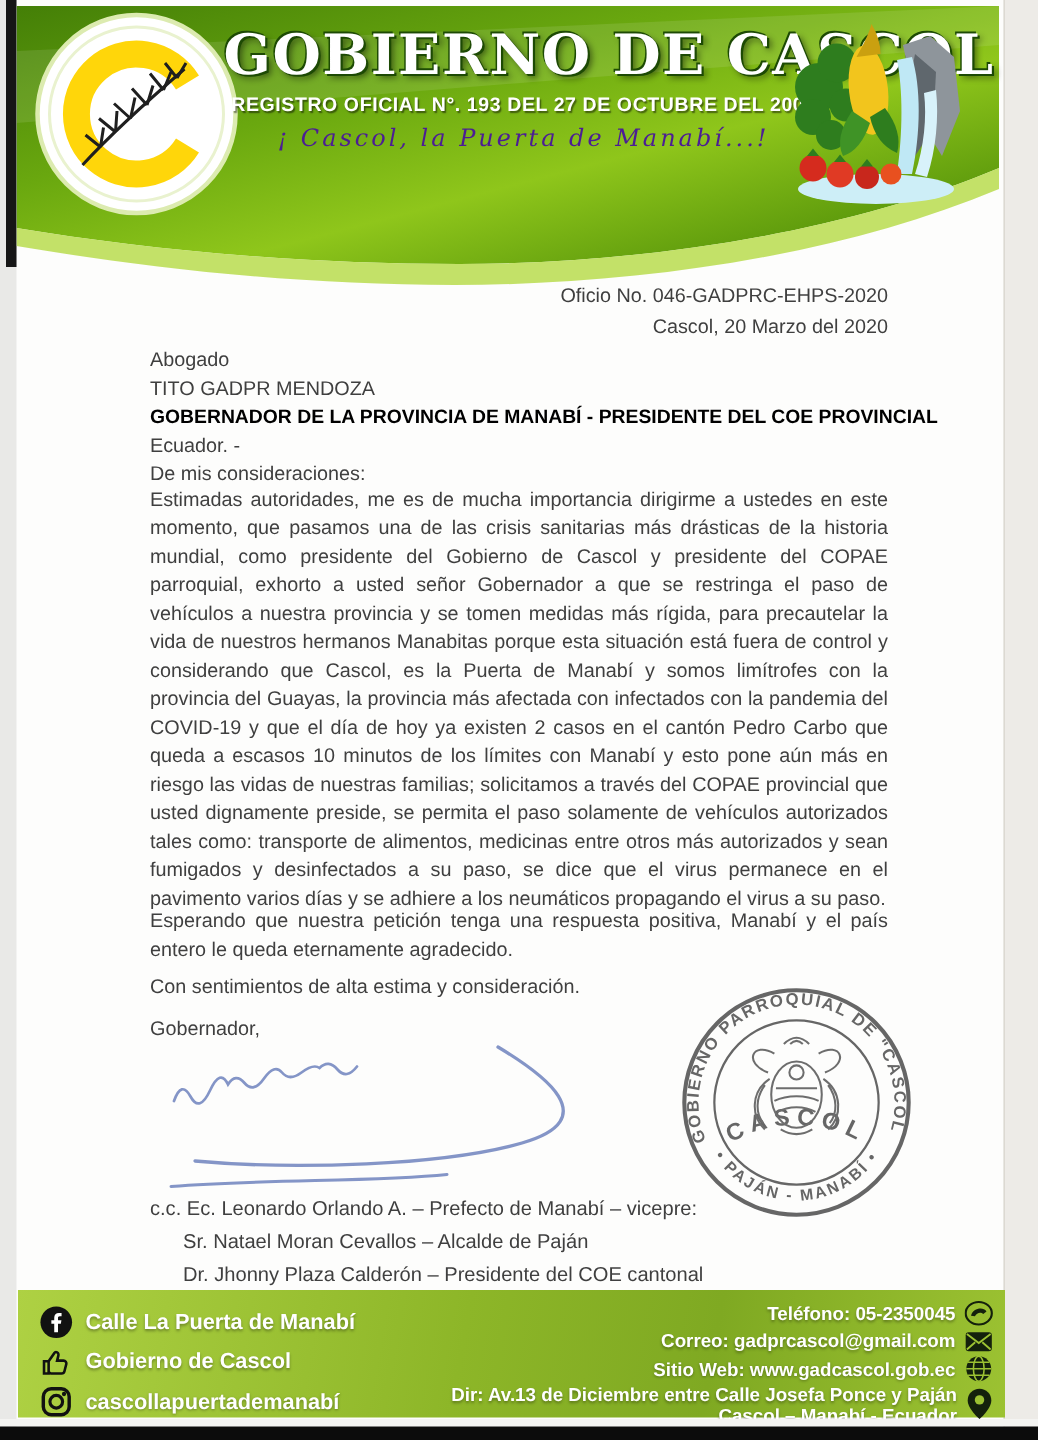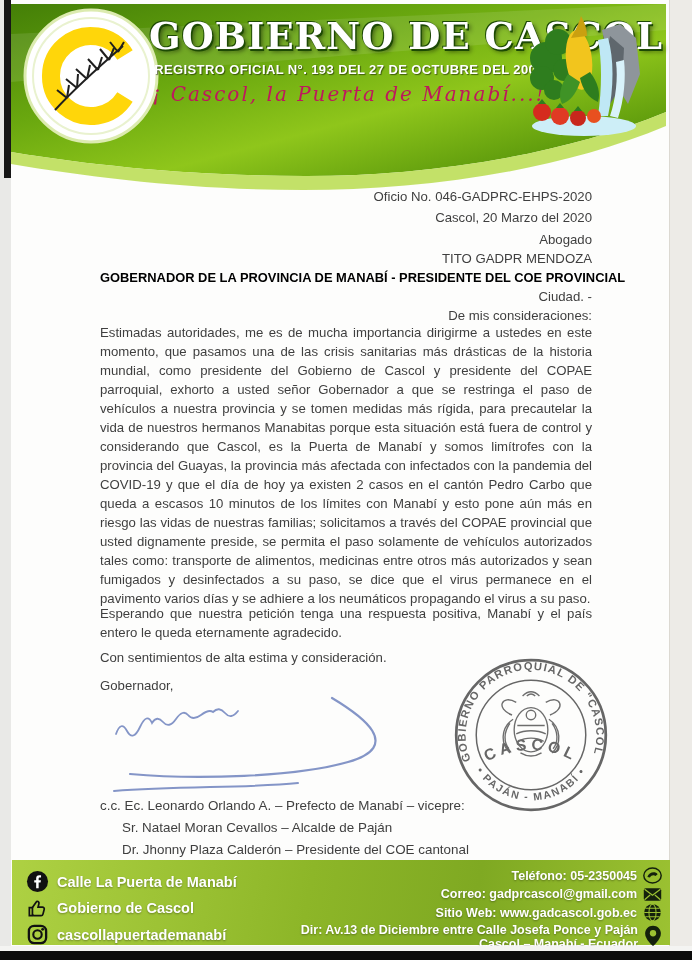--- a/index.html
+++ b/index.html
@@ -15,27 +15,27 @@
   
   .header{position:absolute;left:11px;top:4px;width:655px;height:190px;}
   .header svg.bg{position:absolute;left:0;top:0;}
   .logo{position:absolute;left:10px;top:2px;width:140px;height:140px;}
   .emblem{position:absolute;right:22px;top:4px;width:120px;height:132px;}
   .header-text{position:absolute;left:138px;top:10px;width:400px;text-align:center;}
   .title{font-family:"DejaVu Serif", serif;font-weight:bold;font-size:37px;letter-spacing:1px;color:#fff;
          text-shadow:1.5px 1.5px 0 #1d4a04,-1px -1px 0 #1d4a04,3px 3px 4px rgba(0,0,0,.45);white-space:nowrap;}
   .registro{margin-top:4px;font-size:13px;font-weight:bold;color:#fff;letter-spacing:.4px;
             text-shadow:1px 1px 1px rgba(0,0,0,.5);white-space:nowrap;}
-  .slogan{margin-top:5px;font-family:"DejaVu Serif", serif;font-style:italic;font-size:20px;
-          color:#be185d;letter-spacing:2px;white-space:nowrap;}
+  .slogan{margin-top:5px;font-family:"DejaVu Serif", serif;font-style:italic;font-size:16px;
+          color:#4c1d95;letter-spacing:2px;white-space:nowrap;}
 
   
   .block{position:absolute;left:100px;right:100px;font-size:13.2px;line-height:19px;}
   .oficio{position:absolute;right:100px;top:186px;text-align:right;font-size:13.2px;line-height:21px;}
-  .recipient{top:230px;text-align:right;}
+  .recipient{top:230px;}
   .recipient .bold{font-weight:bold;font-size:12.9px;white-space:nowrap;color:#000000;}
   .para{margin:0;text-align:justify;}
   .p1{top:323px;}
   .p2{top:604px;}
   .closing{top:648px;}
   .signoff{top:676px;}
 
   
   .sig-area{position:absolute;left:100px;top:694px;width:380px;height:116px;}
   .sig-draw{position:absolute;left:0;top:0;}
@@ -146,21 +146,21 @@
 
   <div class="oficio">
     <div>Oficio No. 046-GADPRC-EHPS-2020</div>
     <div>Cascol, 20 Marzo del 2020</div>
   </div>
 
   <div class="block recipient">
     <div>Abogado</div>
     <div>TITO GADPR MENDOZA</div>
     <div class="bold">GOBERNADOR DE LA PROVINCIA DE MANABÍ - PRESIDENTE DEL COE PROVINCIAL</div>
-    <div>Ciudad. -</div>
+    <div>Ecuador. -</div>
     <div>De mis consideraciones:</div>
   </div>
 
   <p class="block para p1">Estimadas autoridades, me es de mucha importancia dirigirme a ustedes en este momento, que pasamos una de las crisis sanitarias más drásticas de la historia mundial, como presidente del Gobierno de Cascol y presidente del COPAE parroquial, exhorto a usted señor Gobernador a que se restringa el paso de vehículos a nuestra provincia y se tomen medidas más rígida, para precautelar la vida de nuestros hermanos Manabitas porque esta situación está fuera de control y considerando que Cascol, es la Puerta de Manabí y somos limítrofes con la provincia del Guayas, la provincia más afectada con infectados con la pandemia del COVID-19 y que el día de hoy ya existen 2 casos en el cantón Pedro Carbo que queda a escasos 10 minutos de los límites con Manabí y esto pone aún más en riesgo las vidas de nuestras familias; solicitamos a través del COPAE provincial que usted dignamente preside, se permita el paso solamente de vehículos autorizados tales como: transporte de alimentos, medicinas entre otros más autorizados y sean fumigados y desinfectados a su paso, se dice que el virus permanece en el pavimento varios días y se adhiere a los neumáticos propagando el virus a su paso.</p>
   <p class="block para p2">Esperando que nuestra petición tenga una respuesta positiva, Manabí y el país entero le queda eternamente agradecido.</p>
   <p class="block para closing">Con sentimientos de alta estima y consideración.</p>
   <p class="block para signoff">Gobernador,</p>
 
   <div class="sig-area">
     <svg class="sig-draw" width="380" height="116" viewBox="0 0 380 116">

